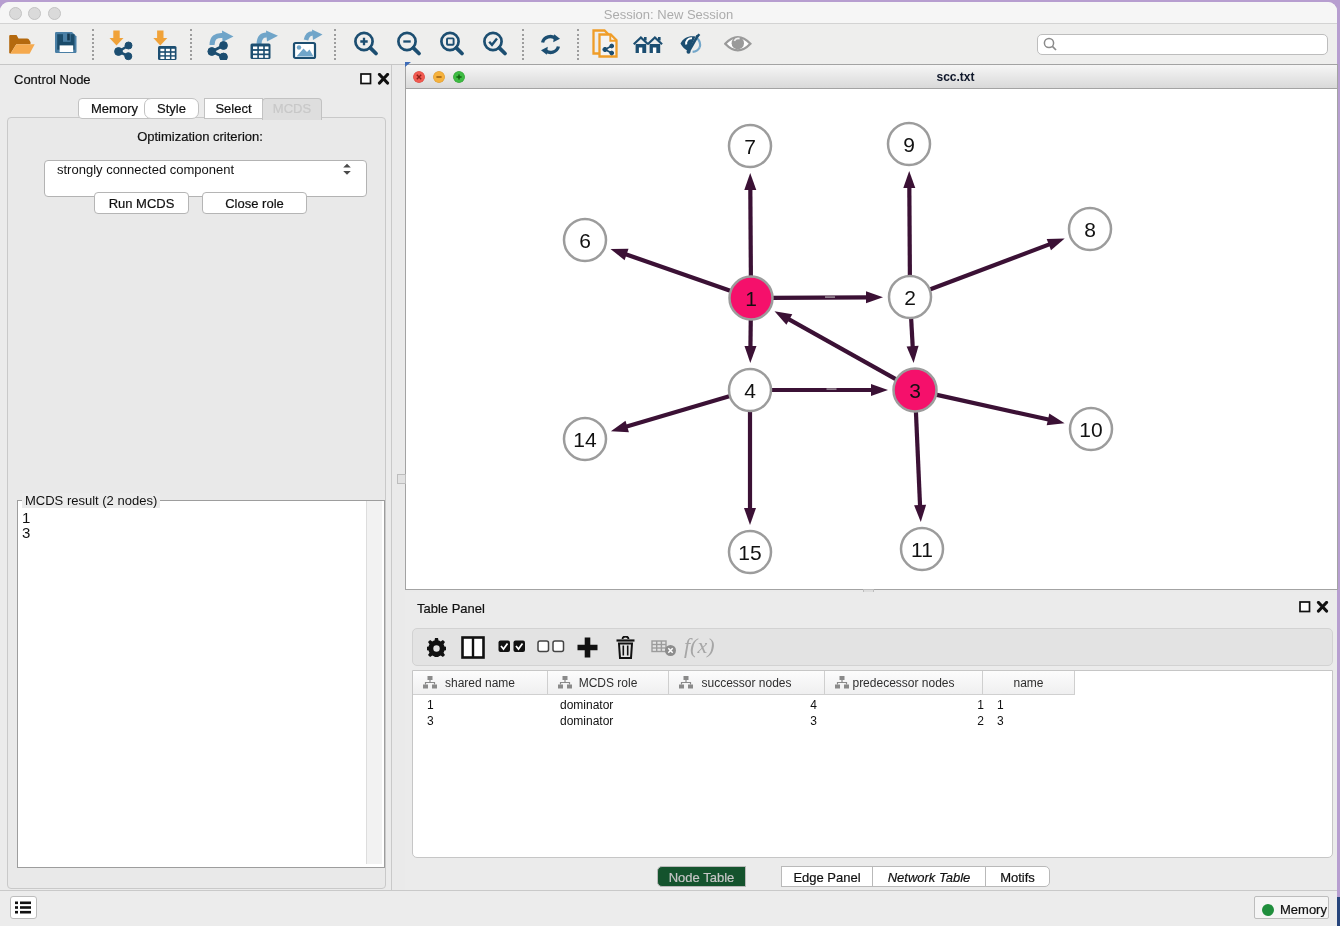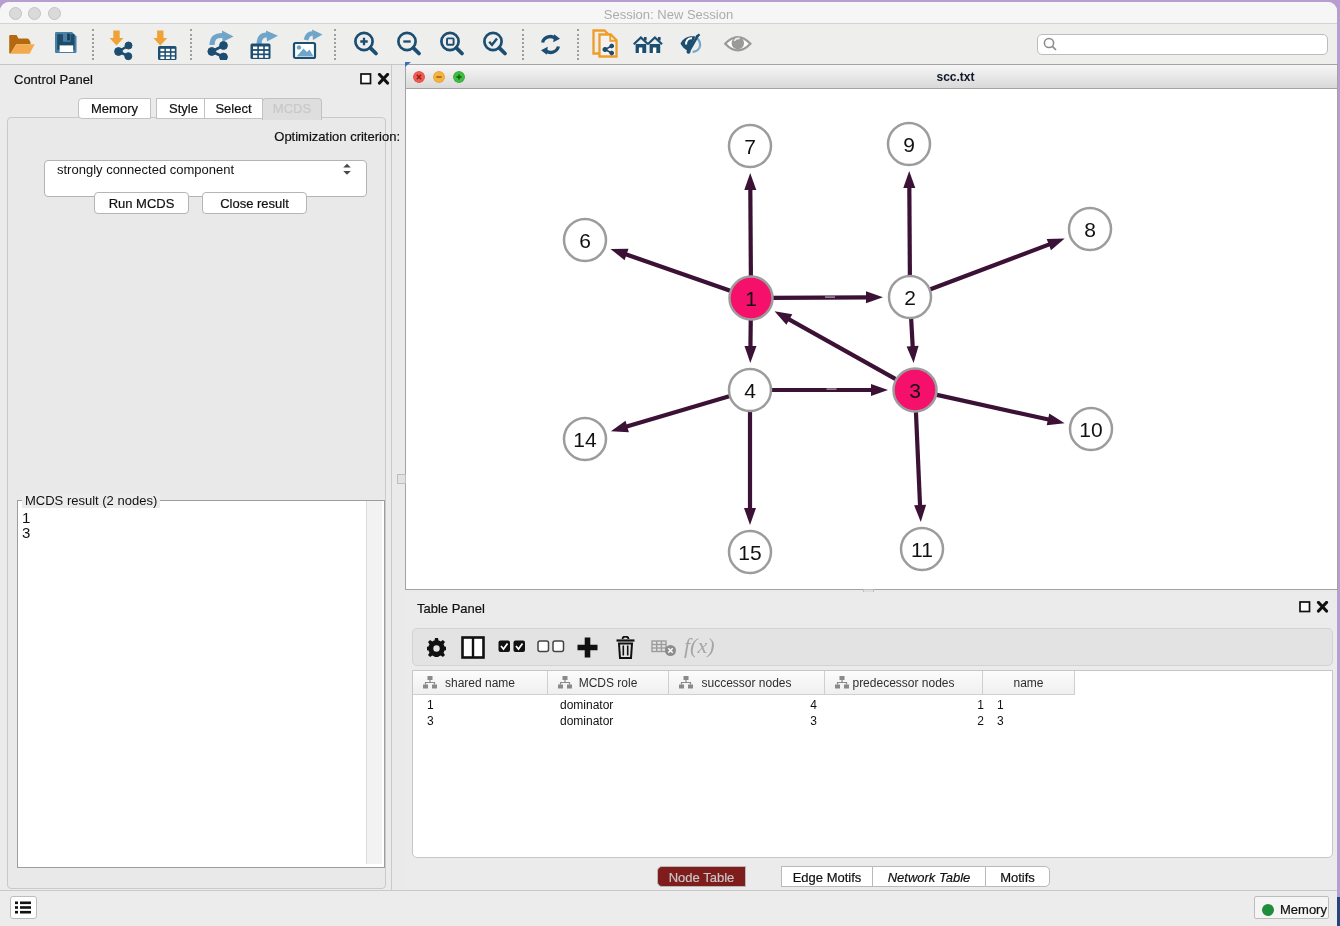--- a/index.html
+++ b/index.html
@@ -12,21 +12,21 @@
 #wtitle{top:7px;left:0;width:1337px;text-align:center;font-size:13px;color:#acacac;}
 #toolbar{left:0;top:24px;width:1337px;height:40px;background:#eeeeed;border-bottom:1px solid #c6c6c6;}
 .sep{top:29px;width:0;height:31px;border-left:2px dotted #9d9d9d;}
 .ticon{top:30px;}
 #searchbox{left:1037px;top:34px;width:289px;height:19px;background:#fff;border:1px solid #bdbdbd;border-radius:5px;}
 
 #cpanel{left:0;top:65px;width:391px;height:825px;background:#ebebeb;border-right:1px solid #c9c9c9;}
 .ptitle{font-size:13px;color:#111;-webkit-text-stroke:0.2px #111;}
 .tab{position:absolute;top:98px;height:17px;background:#fff;border:1px solid #c2c2c2;font-size:13px;color:#111;text-align:center;padding-top:2px;-webkit-text-stroke:0.2px #111;}
 #tabpane{left:7px;top:117px;width:377px;height:770px;background:#e9e9e9;border:1px solid #c9c9c9;border-radius:4px;}
-#optlabel{left:0;top:129px;width:400px;text-align:right;font-size:13px;color:#111;-webkit-text-stroke:0.2px #111;}
+#optlabel{left:0;top:129px;width:400px;text-align:center;font-size:13px;color:#111;-webkit-text-stroke:0.2px #111;}
 #dropdown{left:44px;top:160px;width:309px;height:17px;background:#fff;border:1px solid #b3b3b3;border-radius:4px;font-size:13px;color:#111;padding:1px 0 17px 12px;}
 .btn{position:absolute;background:#fff;border:1px solid #b5b5b5;border-radius:4px;font-size:13px;color:#111;text-align:center;padding-top:3px;height:17px;top:192px;-webkit-text-stroke:0.2px #111;}
 #fieldset{left:17px;top:500px;width:366px;height:366px;border:1px solid #9d9d9d;background:#fff;}
 #fslabel{left:22px;top:493px;background:#ebebeb;font-size:13px;color:#111;padding:0 3px;}
 #fstext{left:22px;top:510px;font-size:15px;color:#111;line-height:15px;}
 #fsscroll{left:366px;top:501px;width:15px;height:363px;background:#f2f2f2;border-left:1px solid #ddd;}
 
 #netwin{left:405px;top:64px;width:931px;height:524px;background:#fff;border:1px solid #a3a3a3;}
 #nettitle{left:405px;top:64px;width:931px;height:23px;background:linear-gradient(#f6f6f6,#d9d9d9);border:1px solid #a3a3a3;}
 .tl2{width:12px;height:12px;border-radius:50%;top:71px;}
@@ -201,36 +201,36 @@
  <circle cx="13.8" cy="8.2" r="6.2" fill="#9a9a9a"></circle>
  <path d="M10.3 5.8 A 4.6 4.6 0 0 1 15.6 3.6" fill="none" stroke="#efefef" stroke-width="1.7"></path>
 </svg>
 <svg class="abs" style="left:1043px;top:37px;z-index:6;" width="16" height="15" viewBox="0 0 16 15">
  <circle cx="6" cy="6" r="4.6" fill="none" stroke="#8a8a8a" stroke-width="1.5"></circle>
  <line x1="9.4" y1="9.4" x2="13" y2="13" stroke="#8a8a8a" stroke-width="1.7"></line>
 </svg>
 <div class="abs" id="searchbox"></div>
 
 <div class="abs" id="cpanel"></div>
-<div class="abs ptitle" style="left:14px;top:72px;">Control Panel</div>
+<div class="abs ptitle" style="left:14px;top:72px;">Control Node</div>
 <svg class="abs" style="left:360px;top:73px;" width="30" height="12" viewBox="0 0 30 12">
  <rect x="1" y="1" width="9.5" height="9.5" fill="#fff" stroke="#111" stroke-width="1.7"></rect>
  <path d="M19.5 1.5 L27.5 10 M27.5 1.5 L19.5 10" stroke="#111" stroke-width="3.2" fill="none" stroke-linecap="round"></path>
 </svg>
 <div class="abs" id="tabpane"></div>
 <div class="abs tab" style="left:78px;width:71px;border-radius:4px 0 0 4px;">Memory</div>
-<div class="abs tab" style="left:156px;width:53px;">Style</div>
+<div class="abs tab" style="left:144px;width:53px;border-radius:7px;">Style</div>
 <div class="abs tab" style="left:204px;width:57px;">Select</div>
 <div class="abs tab" style="left:262px;width:58px;background:#dedede;color:#c8c8c8;border-radius:4px 4px 0 0;height:19px;border-bottom:none;-webkit-text-stroke:0.2px #c8c8c8;">MCDS</div>
 <div class="abs" id="optlabel">Optimization criterion:</div>
 <div class="abs" id="dropdown">strongly connected component<svg class="abs" style="left:297px;top:2px;" width="10" height="13" viewBox="0 0 10 13">
       <path d="M1.2 4.6 L5 0.8 L8.8 4.6 Z M1.2 8 L5 11.8 L8.8 8 Z" fill="#4a4a4a"></path>
     </svg></div>
 <div class="abs btn" style="left:94px;width:93px;">Run MCDS</div>
-<div class="abs btn" style="left:202px;width:103px;">Close result</div>
+<div class="abs btn" style="left:202px;width:103px;">Close role</div>
 <div class="abs" id="fieldset"></div>
 <div class="abs" id="fsscroll"></div>
 <div class="abs" id="fslabel">MCDS result (2 nodes)</div>
 <div class="abs" id="fstext">1<br>3</div>
 
 <div class="abs" id="netwin"></div>
 <div class="abs" id="nettitle"></div>
 <svg class="abs tl2" style="left:413px;" viewBox="0 0 12 12">
     <circle cx="6" cy="6" r="5.7" fill="#f25a51" stroke="#d8483f" stroke-width="0.8"></circle>
     <path d="M3.8 3.8 L8.2 8.2 M8.2 3.8 L3.8 8.2" stroke="#8c1f17" stroke-width="1.4"></path>
@@ -420,22 +420,22 @@
 <div class="abs trow" style="left:560px;top:698px;">dominator</div>
 <div class="abs trow" style="left:740px;top:698px;width:77px;text-align:right;">4</div>
 <div class="abs trow" style="left:910px;top:698px;width:74px;text-align:right;">1</div>
 <div class="abs trow" style="left:997px;top:698px;">1</div>
 <div class="abs trow" style="left:427px;top:714px;">3</div>
 <div class="abs trow" style="left:560px;top:714px;">dominator</div>
 <div class="abs trow" style="left:740px;top:714px;width:77px;text-align:right;">3</div>
 <div class="abs trow" style="left:910px;top:714px;width:74px;text-align:right;">2</div>
 <div class="abs trow" style="left:997px;top:714px;">3</div>
 <div class="abs" id="btabs"></div>
-<div class="abs btab" style="left:657px;width:87px;background:#7f1d1d;color:#c6c6c6;border-radius:5px 0 0 5px;-webkit-text-stroke:0.2px #c6c6c6;">Node Table</div>
-<div class="abs btab" style="left:781px;width:90px;">Edge Motifs</div>
+<div class="abs btab" style="left:657px;width:87px;background:#14532d;color:#c6c6c6;border-radius:5px 0 0 5px;-webkit-text-stroke:0.2px #c6c6c6;">Node Table</div>
+<div class="abs btab" style="left:781px;width:90px;">Edge Panel</div>
 <div class="abs btab" style="left:872px;width:112px;font-style:italic;">Network Table</div>
 <div class="abs btab" style="left:985px;width:63px;border-radius:0 5px 5px 0;">Motifs</div>
 
 <div class="abs" id="statusbar"></div>
 <div class="abs sbtn" style="left:10px;width:25px;"></div>
 <svg class="abs" style="left:15px;top:901px;" width="16" height="13" viewBox="0 0 16 13">
  <g fill="#111">
  <rect x="0" y="0.5" width="3" height="2.6"></rect>
       <rect x="5" y="0.5" width="11" height="2.6"></rect>
  <rect x="0" y="5.2" width="3" height="2.6"></rect>

